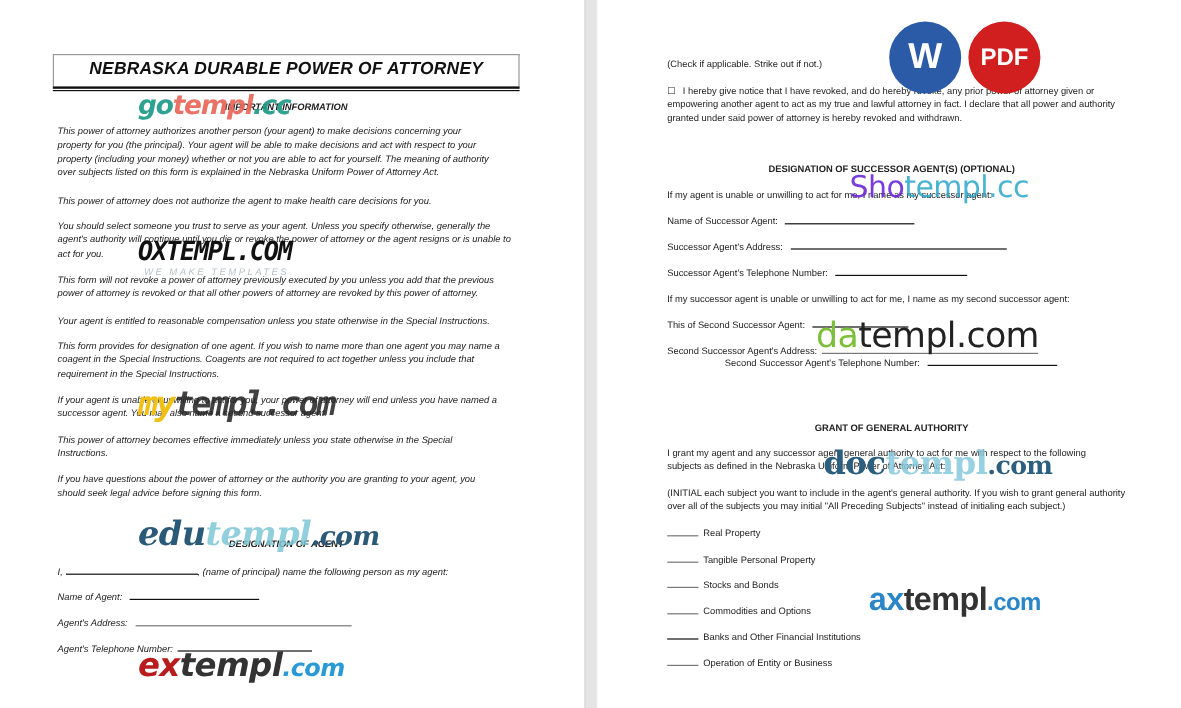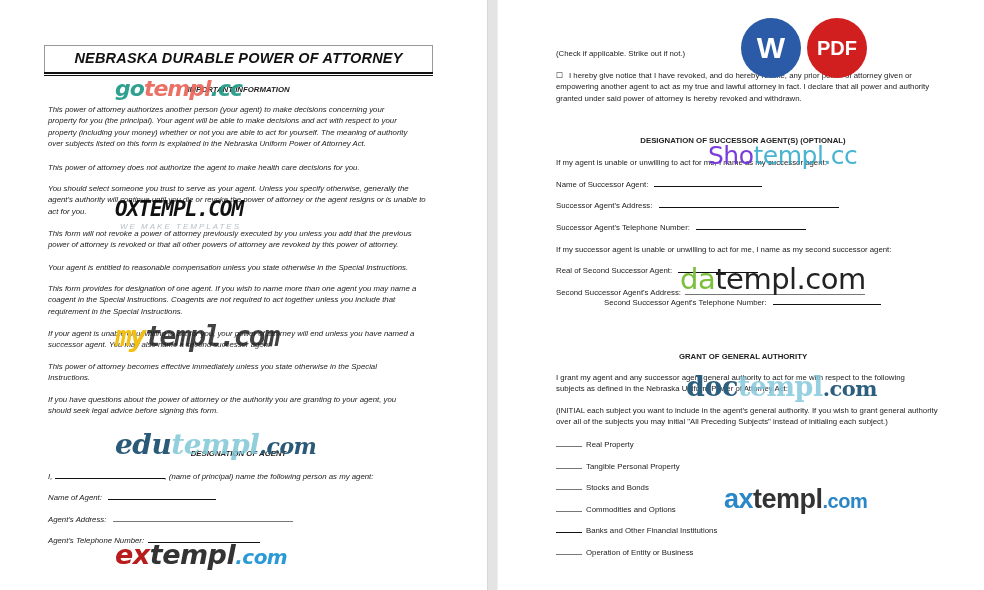--- a/index.html
+++ b/index.html
@@ -108,21 +108,21 @@
     <span class="field-line" style="width:180px; margin-left:4px;"></span>
   </div>
   <div class="txt" style="left:58px; top:222px; white-space:nowrap;">
     <span>Successor Agent's Telephone Number:</span>
     <span class="field-line" style="width:110px; margin-left:4px;"></span>
   </div>
 
   <div class="txt" style="left:58px; top:244px; white-space:nowrap;">If my successor agent is unable or unwilling to act for me, I name as my second successor agent:</div>
 
   <div class="txt" style="left:58px; top:265px; white-space:nowrap;">
-    <span>Real of Second Successor Agent:</span>
+    <span>This of Second Successor Agent:</span>
     <span class="field-line" style="width:80px; margin-left:4px;"></span>
   </div>
   <div class="txt" style="left:58px; top:287px; white-space:nowrap;">
     <span>Second Successor Agent's Address:</span>
     <span class="field-line gray" style="width:180px; margin-left:2px;"></span>
   </div>
   <div class="txt" style="left:58px; top:297px; white-space:nowrap;margin-left:48px;">
     <span>Second Successor Agent's Telephone Number:</span>
     <span class="field-line" style="width:108px; margin-left:4px;"></span>
   </div>

